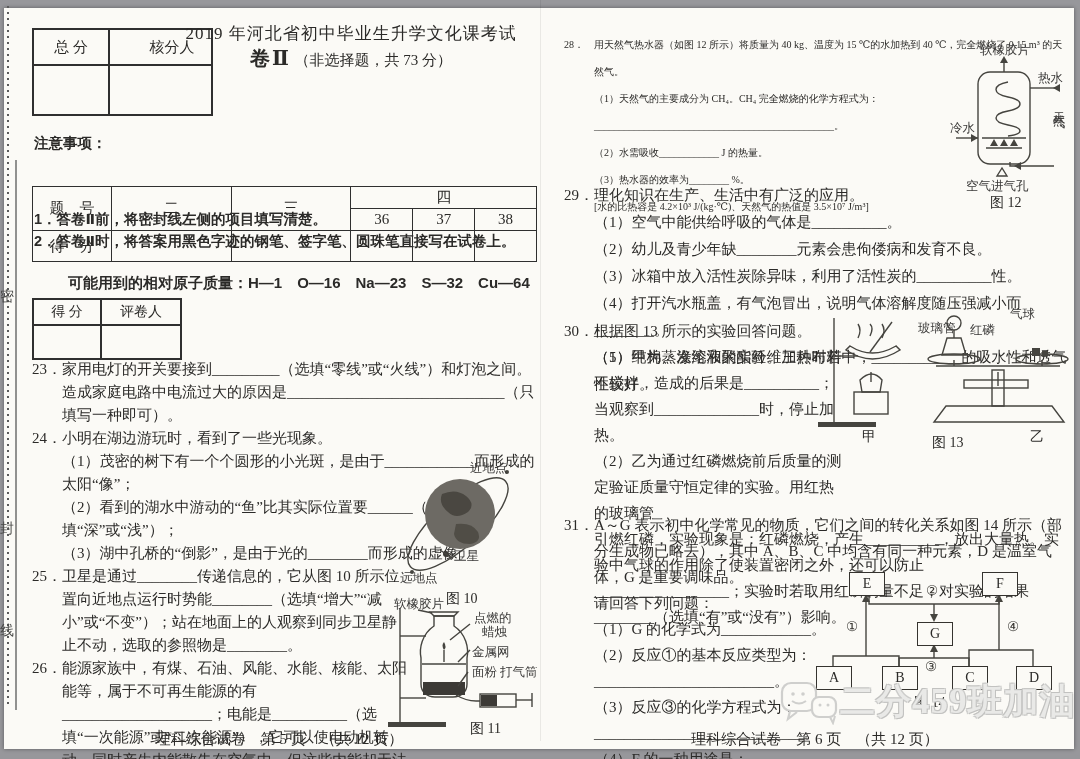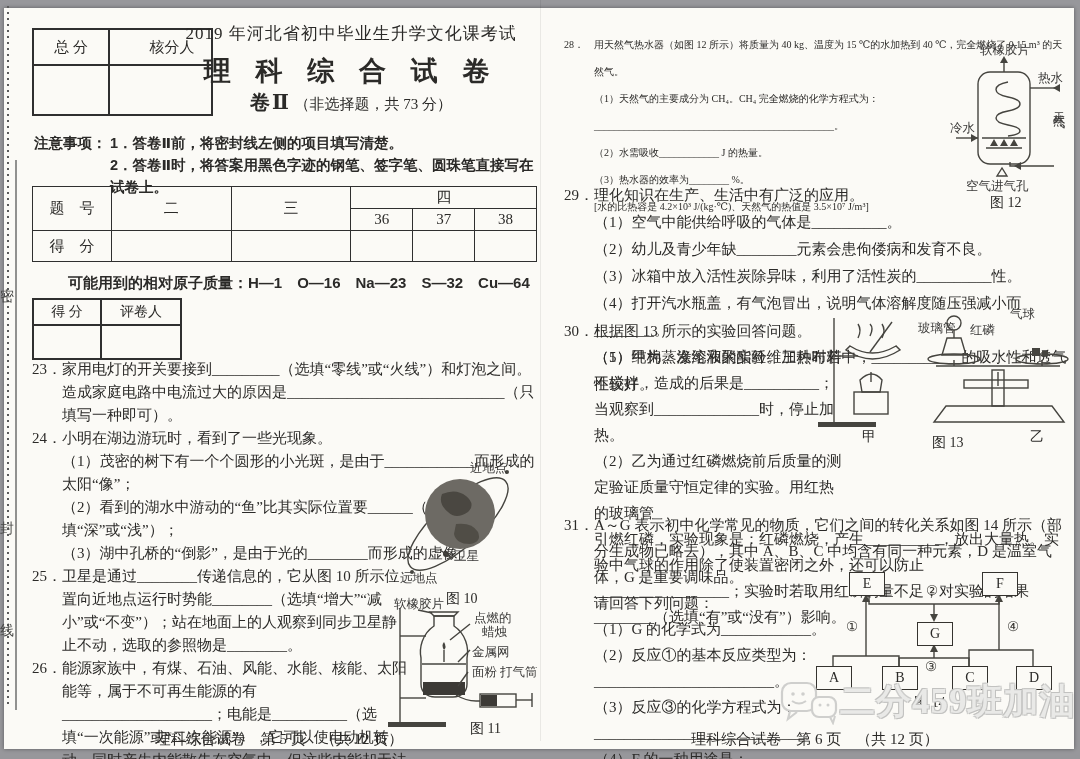--- a/index.html
+++ b/index.html
@@ -21,21 +21,21 @@
   .scorebox td{border:2px solid #2f2f2f;font-size:15px;text-align:center;}
   .scorebox .r1 td{height:32px;}
   .scorebox .r2 td{height:46px;}
   .scorebox .ca{width:72px;} .scorebox .cb{width:76px;padding-left:24px;}
   .title-block{position:absolute;left:140px;top:12px;width:378px;text-align:center;}
   .exam-title{font-size:17px;letter-spacing:1px;}
   .main-title{font-size:27px;font-weight:bold;letter-spacing:9px;margin-top:8px;}
   .volume-line{margin-top:0;font-size:15px;}
   .volume{font-size:20px;font-weight:bold;letter-spacing:2px;}
   .notice{position:absolute;left:12px;top:122px;width:502px;font-size:14.5px;font-weight:bold;line-height:22px;}
-  .notice .nrow{display:flex;}
+  .notice .nrow{display:flex;flex-direction:column;}
   .notice .nlab{flex:0 0 76px;}
   .notice .nlines{flex:1;}
   
   .qtable{position:absolute;left:10px;top:176px;border-collapse:collapse;table-layout:fixed;}
   .qtable td{border:1.8px solid #2f2f2f;text-align:center;font-size:15px;padding:0;}
   .qtable .h1 td{height:21px;}
   .qtable .h2 td{height:21px;}
   .qtable .h3 td{height:30px;}
   .atomic{position:absolute;left:46px;top:264px;font-size:15px;font-weight:bold;}
   .gradebox{position:absolute;left:10px;top:288px;border-collapse:collapse;}
@@ -99,21 +99,20 @@
       </tr>
       <tr class="r2">
         <td></td>
         <td></td>
       </tr>
     </tbody>
       </table>
 
     <div class="title-block">
       <div class="exam-title">2019 年河北省初中毕业生升学文化课考试</div>
-      <div class="main-title">理 科 综 合 试 卷</div>
       <div class="volume-line">
         <span class="volume">卷Ⅱ</span>
         <span>（非选择题，共 73 分）</span>
       </div>
     </div>
 
     <div class="notice sans">
       <div class="nrow">
         <div class="nlab">注意事项：</div>
         <div class="nlines">

